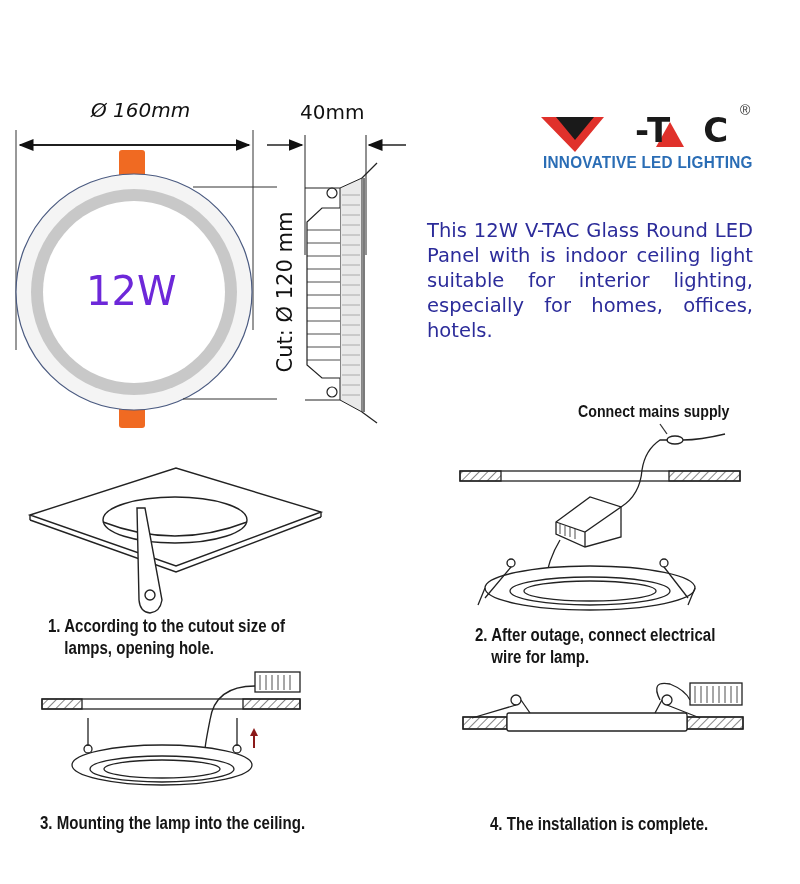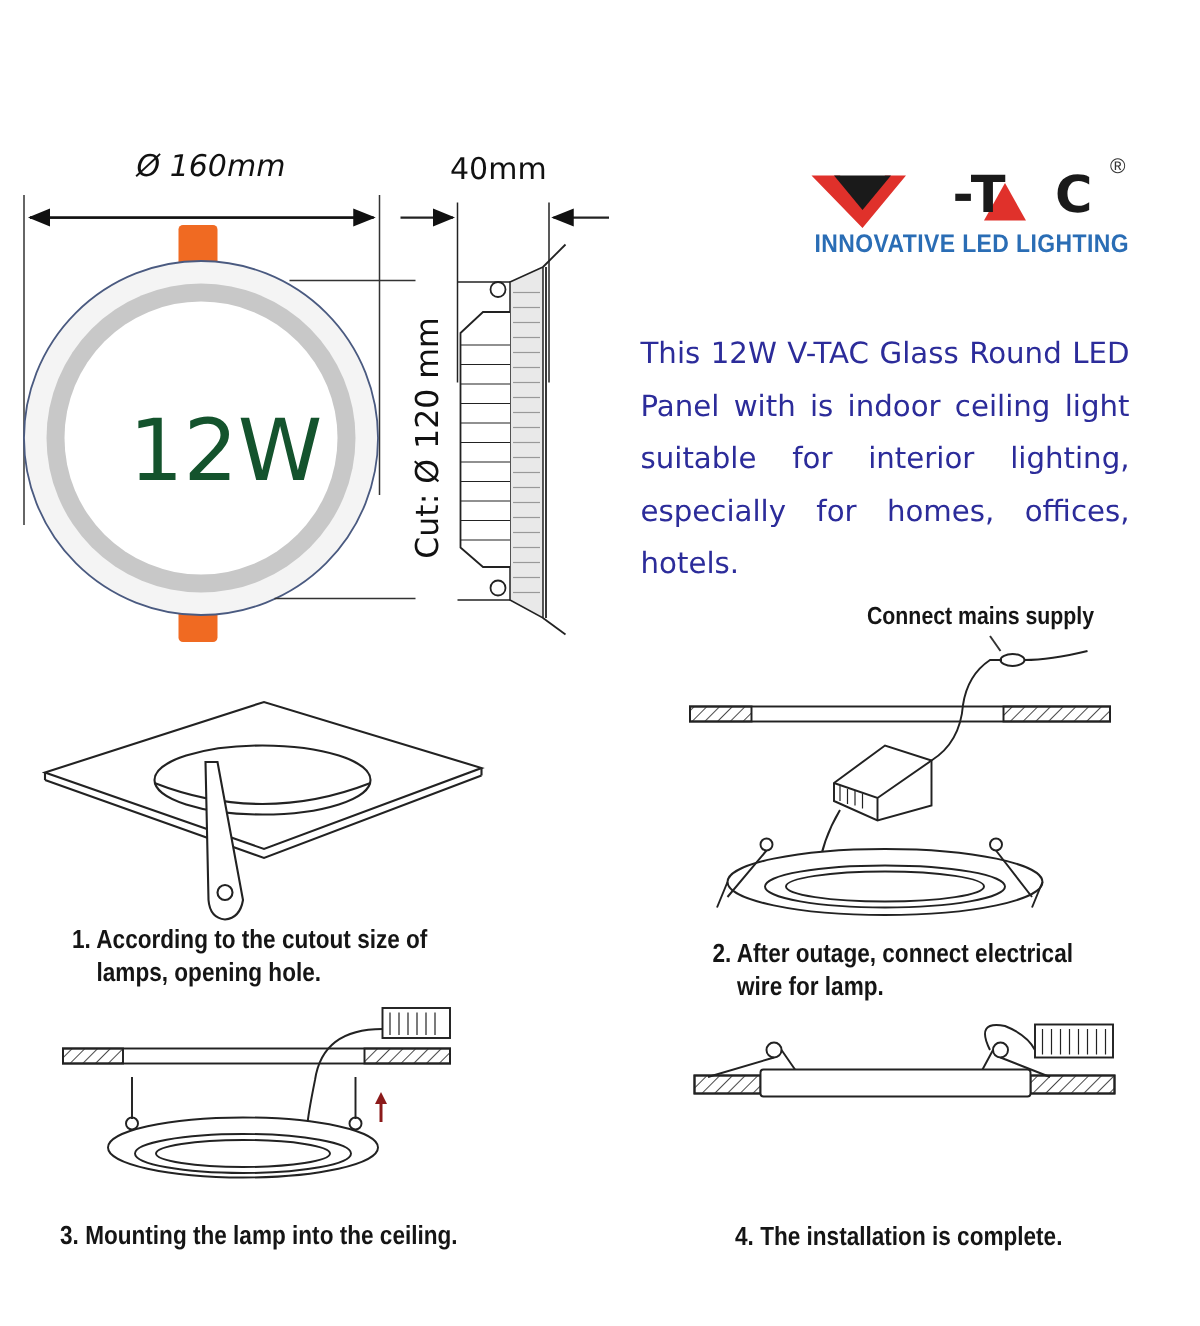--- a/index.html
+++ b/index.html
@@ -1,21 +1,21 @@
 <!DOCTYPE html>
 <html><head>
 <meta charset="utf-8">
 <style>
   html,body{margin:0;padding:0;background:#fff;}
   body{width:800px;height:884px;position:relative;overflow:hidden;font-family:"Liberation Sans",sans-serif;}
   .abs{position:absolute;}
   .dim-label{font-family:"DejaVu Sans",sans-serif;font-size:20px;color:#111;}
   .logo-brand{font-family:"DejaVu Sans",sans-serif;font-weight:bold;font-size:34px;letter-spacing:2px;color:#1a1a1a;}
   .logo-tag{font-family:"Liberation Sans",sans-serif;font-weight:bold;font-size:17px;color:#2a6db5;letter-spacing:0.3px;transform:scaleX(0.9);transform-origin:left;}
-  .desc{font-family:"DejaVu Sans",sans-serif;font-size:19.5px;line-height:35px;color:#2c2c9a;text-align:justify;text-align-last:left;width:326px;}
+  .desc{font-family:"DejaVu Sans",sans-serif;font-size:19.5px;line-height:25px;color:#2c2c9a;text-align:justify;text-align-last:left;width:326px;}
   .step{font-family:"Liberation Sans",sans-serif;font-weight:bold;font-size:17.5px;color:#151515;line-height:22px;transform:scaleX(0.86);transform-origin:left;}
   svg{position:absolute;left:0;top:0;}
 </style>
 </head>
 <body>
 
 <svg width="800" height="884" viewBox="0 0 800 884">
   <defs>
     <pattern id="hatch" width="6" height="6" patternUnits="userSpaceOnUse" patternTransform="rotate(45)">
       <line x1="0" y1="0" x2="0" y2="6" stroke="#444" stroke-width="1.3"></line>
@@ -184,21 +184,21 @@
         <line x1="725" y1="686" x2="725" y2="703"></line>
         <line x1="731" y1="686" x2="731" y2="703"></line>
         <line x1="737" y1="686" x2="737" y2="703"></line>
       </g>
   </g>
 </svg>
 
 <div class="abs dim-label" style="left:91px;top:98px;font-style:italic;">Ø 160mm</div>
 <div class="abs dim-label" style="left:300px;top:100px;">40mm</div>
 <div class="abs dim-label" style="left:165px;top:280px;transform:rotate(-90deg);transform-origin:center;width:240px;text-align:center;font-size:21px;">Cut: Ø 120 mm</div>
-<div class="abs" style="left:86px;top:268px;font-family:'DejaVu Sans',sans-serif;font-size:57px;color:#14532d;">12W</div>
+<div class="abs" style="left:86px;top:268px;font-family:'DejaVu Sans',sans-serif;font-size:40px;color:#6d28d9;">12W</div>
 
 <div class="abs logo-brand" style="left:607px;top:110px;margin-left:28px;"><span style="letter-spacing:3px;">-T</span><span style="display:inline-block;width:30px;"></span>C</div>
 <div class="abs" style="left:740px;top:102px;font-size:14px;color:#333;">®</div>
 <div class="abs logo-tag" style="left:543px;top:153px;">INNOVATIVE LED LIGHTING</div>
 
 <div class="abs desc" style="left:427px;top:218px;">This 12W V-TAC Glass Round LED Panel with is indoor ceiling light suitable for interior lighting, especially for homes, offices, hotels.</div>
 
 <div class="abs step" style="left:578px;top:400px;font-size:16.5px;">Connect mains supply</div>
 
 <div class="abs step" style="left:48px;top:615px;">

